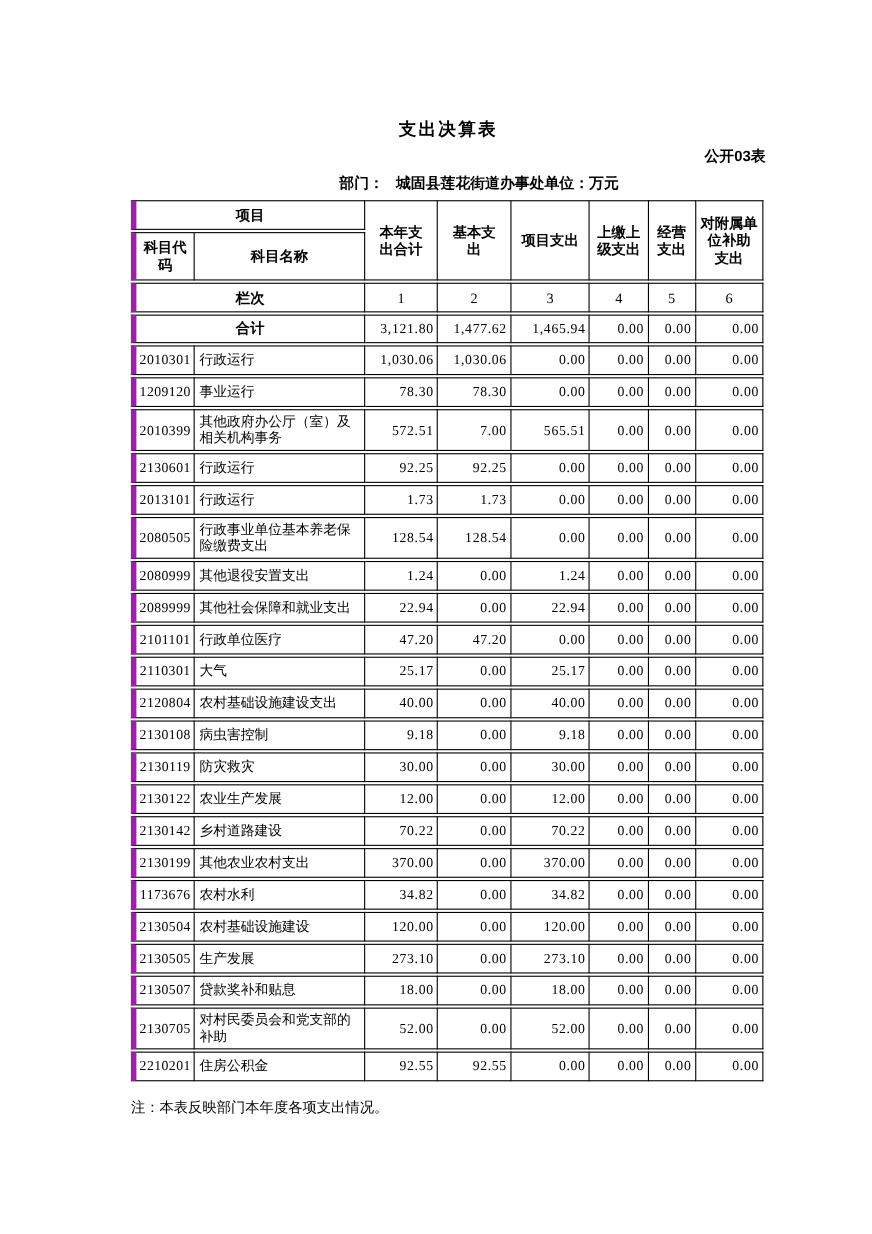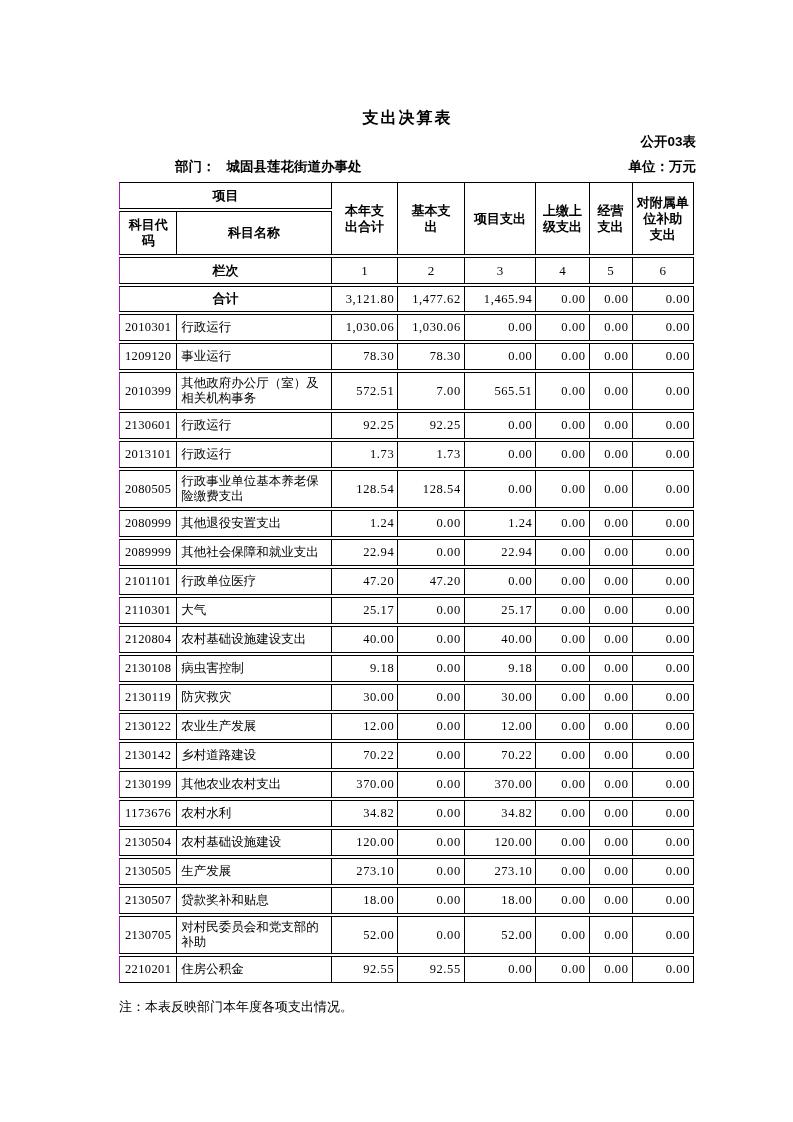--- a/index.html
+++ b/index.html
@@ -26,21 +26,21 @@
   .form-code {
     margin-top: 4px;
     text-align: right;
     font-family: "Liberation Sans", sans-serif;
     font-weight: bold;
     font-size: 13.5px;
   }
   .meta-row {
     margin-top: 7px;
     display: flex;
-    justify-content: space-between;
+    justify-content: center;
     align-items: baseline;
     font-family: "Liberation Sans", sans-serif;
     font-weight: bold;
     font-size: 13.5px;
   }
   .meta-dept { margin-left: 56px; }
   .meta-dept .dept-value { margin-left: 11px; }
 
   table.fin-table {
     margin-top: 4px;
@@ -48,21 +48,21 @@
     border-spacing: 0 2px;
     table-layout: fixed;
     width: 575px;
   }
   td {
     border: 1px solid #000;
     border-left: none;
     overflow: hidden;
     vertical-align: middle;
   }
-  td.bl { border-left: 1px solid #a21caf; }
+  td.bl { border-left: 5px solid #a21caf; }
 
   td.hdr {
     font-family: "Liberation Sans", sans-serif;
     font-weight: bold;
     font-size: 13px;
     text-align: center;
     line-height: 16px;
     white-space: pre-line;
     padding: 1px 2px;
   }

